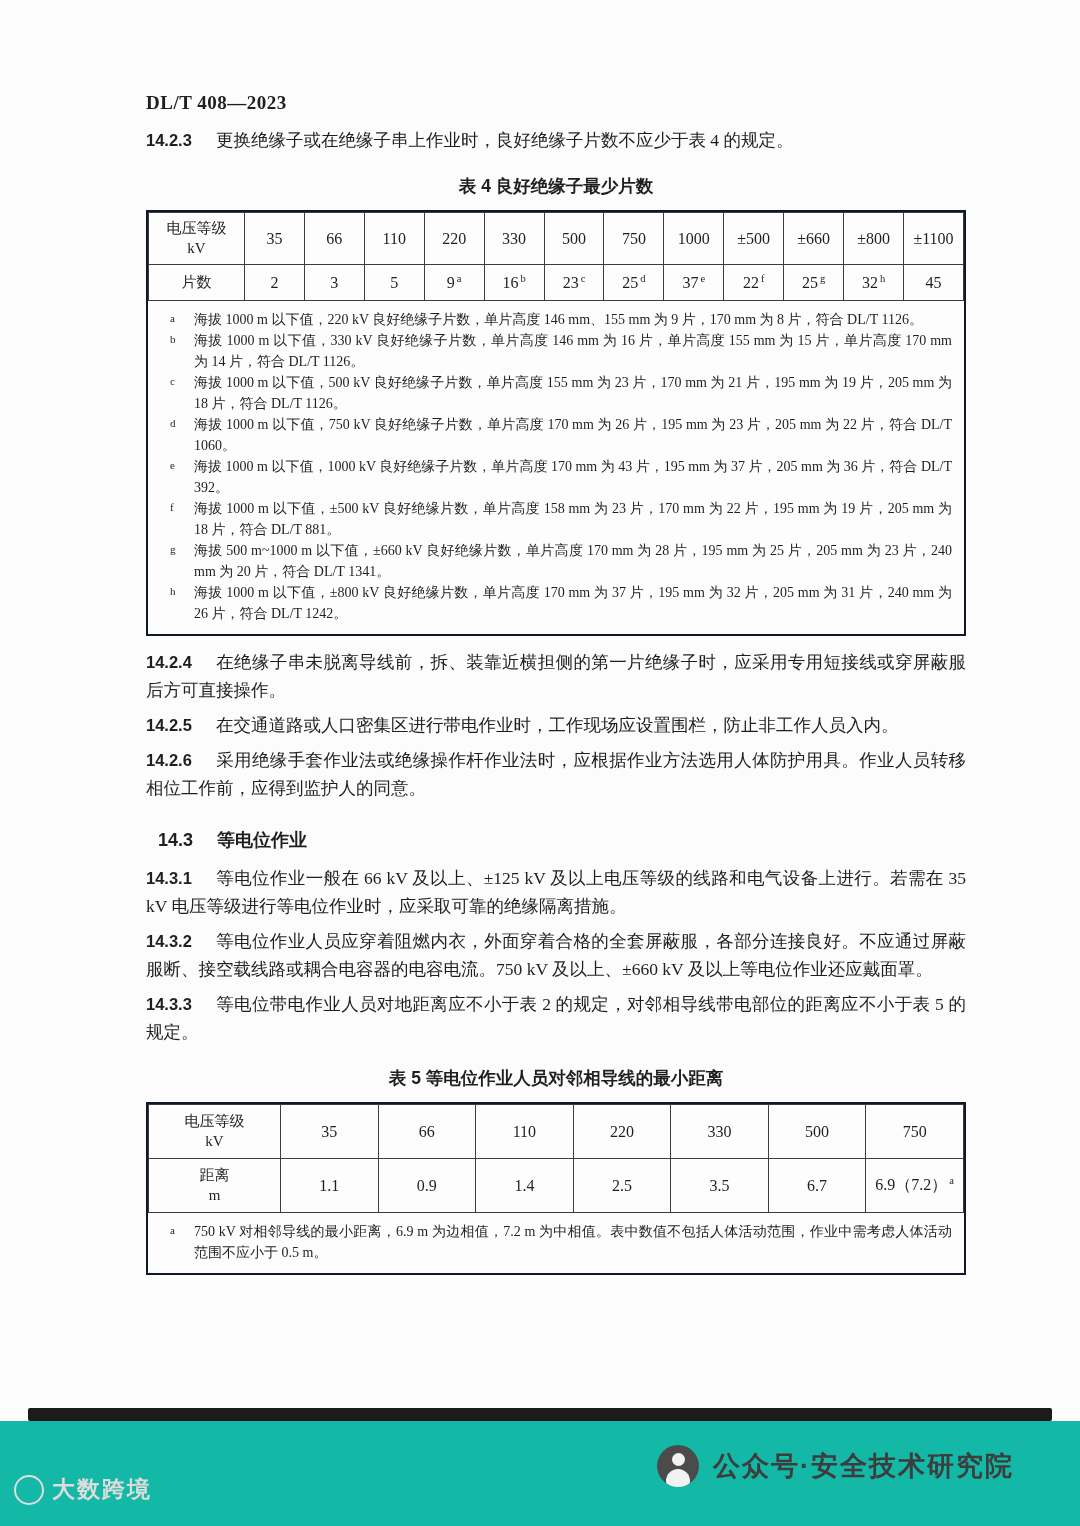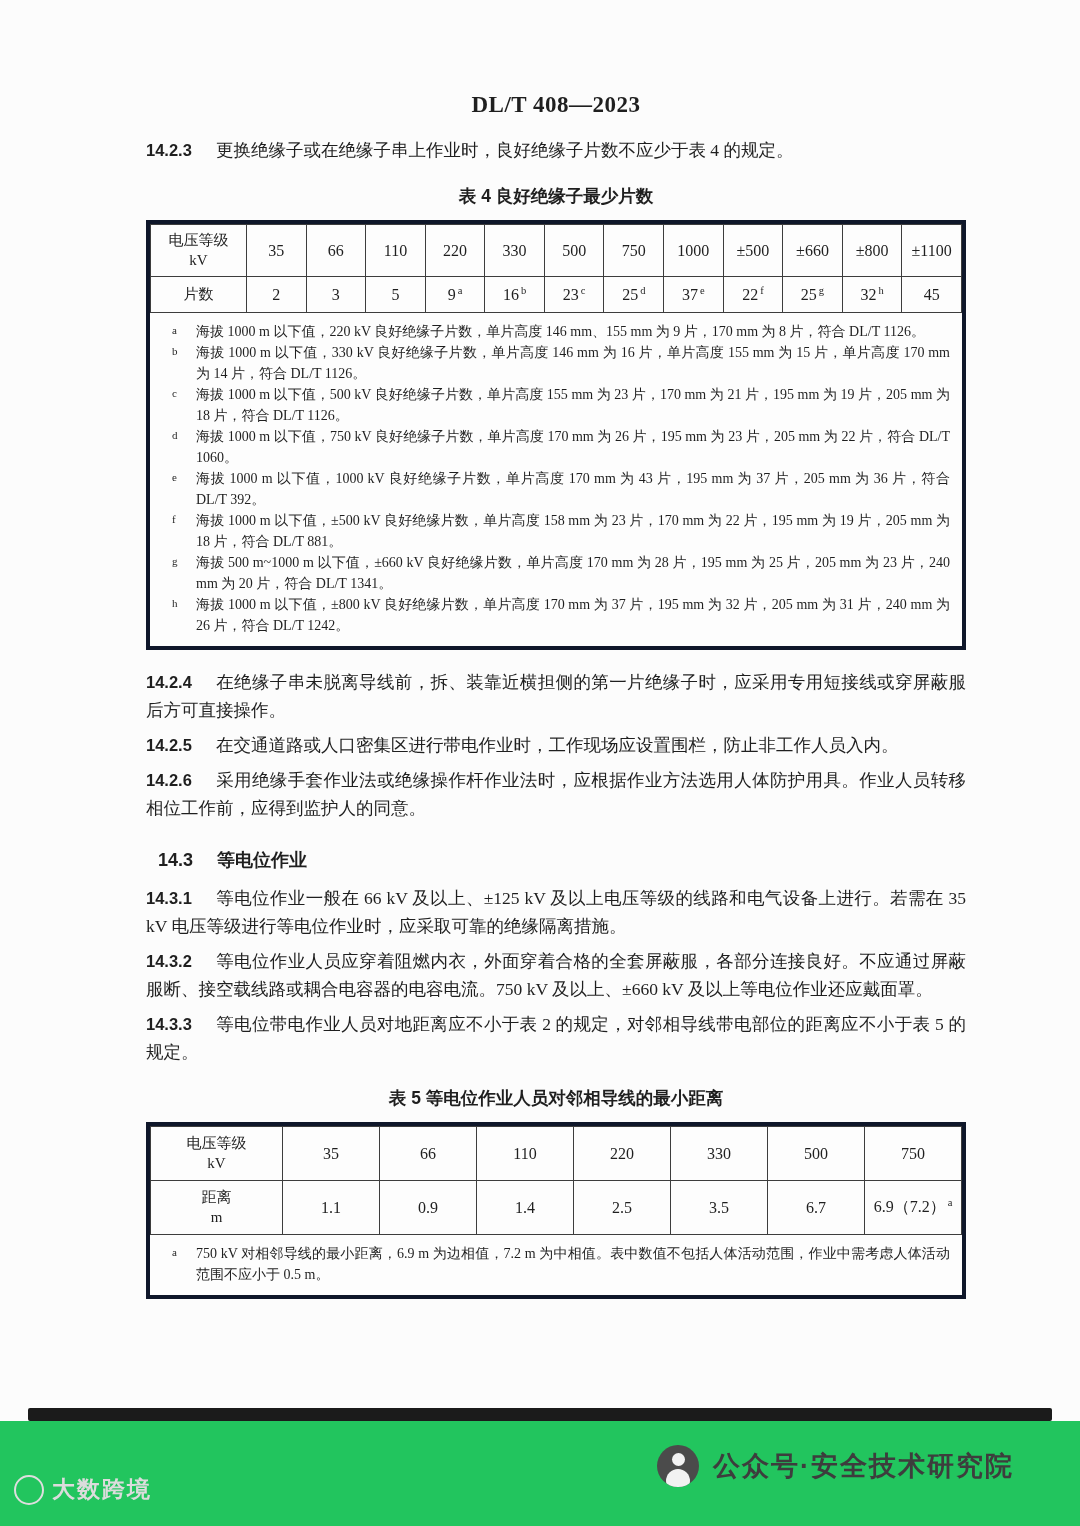--- a/index.html
+++ b/index.html
@@ -1,42 +1,42 @@
 <!DOCTYPE html>
 <html><head>
 <meta charset="utf-8">
 <style>
   *{margin:0;padding:0;box-sizing:border-box}
   html,body{width:1080px;height:1526px}
   body{font-family:"Liberation Serif",serif;background:#fdfdfd;color:#1f1f1f}
   .page{position:relative;width:1080px;height:1526px;background:#fcfcfc;overflow:hidden}
   .content{padding:92px 114px 0 146px;height:1406px;overflow:hidden}
-  .doc-code{text-align:center;font-weight:bold;font-size:23px;letter-spacing:.5px;font-family:"Liberation Serif",serif}
+  .doc-code{text-align:left;font-weight:bold;font-size:19px;letter-spacing:.5px;font-family:"Liberation Serif",serif}
   .para{font-size:17.5px;line-height:1.6;text-align:justify;margin-top:7px}
-  .para.first{margin-top:18px}
+  .para.first{margin-top:12px}
   .pnum{font-family:"Liberation Sans",sans-serif;font-weight:bold;font-size:16.5px;margin-right:24px}
   .tbl-title{text-align:center;font-family:"Liberation Sans",sans-serif;font-weight:bold;font-size:17.5px;margin:20px 0 12px}
-  .tblbox{border:4px solid #0f172a;background:#fdfdfd}
+  .tblbox{border:2px solid #0f172a;background:#fdfdfd}
   table{border-collapse:collapse;width:100%;table-layout:fixed}
   td{border:1px solid #3d3d3d;text-align:center;font-size:16px;padding:4px 2px}
   .t4 td.lbl{width:96px}
   .t5 td.lbl{width:132px}
   td.lbl{font-size:15px;line-height:1.3}
   .t4 tr:first-child td{height:52px}
   .t4 tr:last-child td{height:36px}
   .t5 tr td{height:54px}
   td sup{font-size:10.5px;margin-left:2px}
   .notes{padding:8px 12px 10px 22px}
   .note{display:flex;font-size:14px;line-height:1.5;text-align:justify}
   .note-sup{width:24px;flex:none;font-size:11px;padding-top:1px;font-family:"Liberation Serif",serif}
   .note-text{flex:1}
   .sec-head{font-family:"Liberation Sans",sans-serif;font-weight:bold;font-size:18px;margin:26px 12px 12px}
   .sec-head .pnum{font-size:18px}
   .bottom-bar{position:absolute;left:28px;right:28px;top:1408px;height:13px;background:#1b1b1b;border-radius:2px}
-  .footer{position:absolute;left:0;right:0;top:1421px;bottom:0;background:#22c55e}
+  .footer{position:absolute;left:0;right:0;top:1421px;bottom:0;background:#14b8a6}
   .badge{position:absolute;right:66px;top:24px;display:flex;align-items:center;gap:14px}
   .badge-icon{width:42px;height:42px;border-radius:50%;background:#4b4b4b;position:relative;overflow:hidden;flex:none}
   .p-head{position:absolute;left:50%;top:8px;width:13px;height:13px;margin-left:-6.5px;border-radius:50%;background:#f2f2f2}
   .p-body{position:absolute;left:50%;top:24px;width:24px;height:24px;margin-left:-12px;border-radius:50%;background:#f2f2f2}
   .badge-text{font-family:"Liberation Sans",sans-serif;font-weight:bold;font-size:27px;color:#3d3d3d;letter-spacing:2px}
   .watermark{position:absolute;left:14px;top:1474px;display:flex;align-items:center;gap:8px}
   .wm-logo{width:30px;height:30px;border-radius:50%;border:2px solid #dedede;color:#dedede;display:flex;align-items:center;justify-content:center;font-family:"Liberation Sans",sans-serif;font-size:10px;font-weight:bold}
   .wm-text{font-family:"Liberation Sans",sans-serif;font-weight:bold;font-size:23px;color:#dcdcdc;letter-spacing:2px}
 </style>
 </head>

